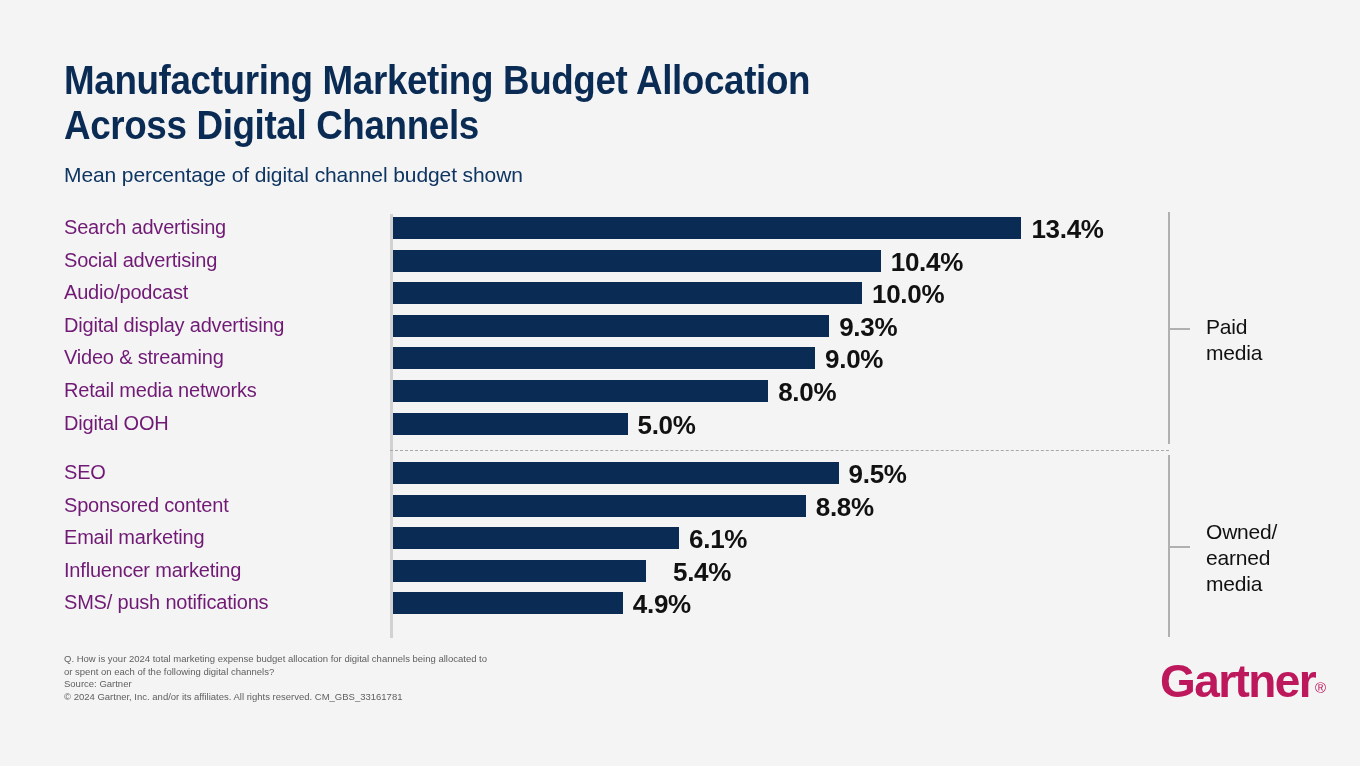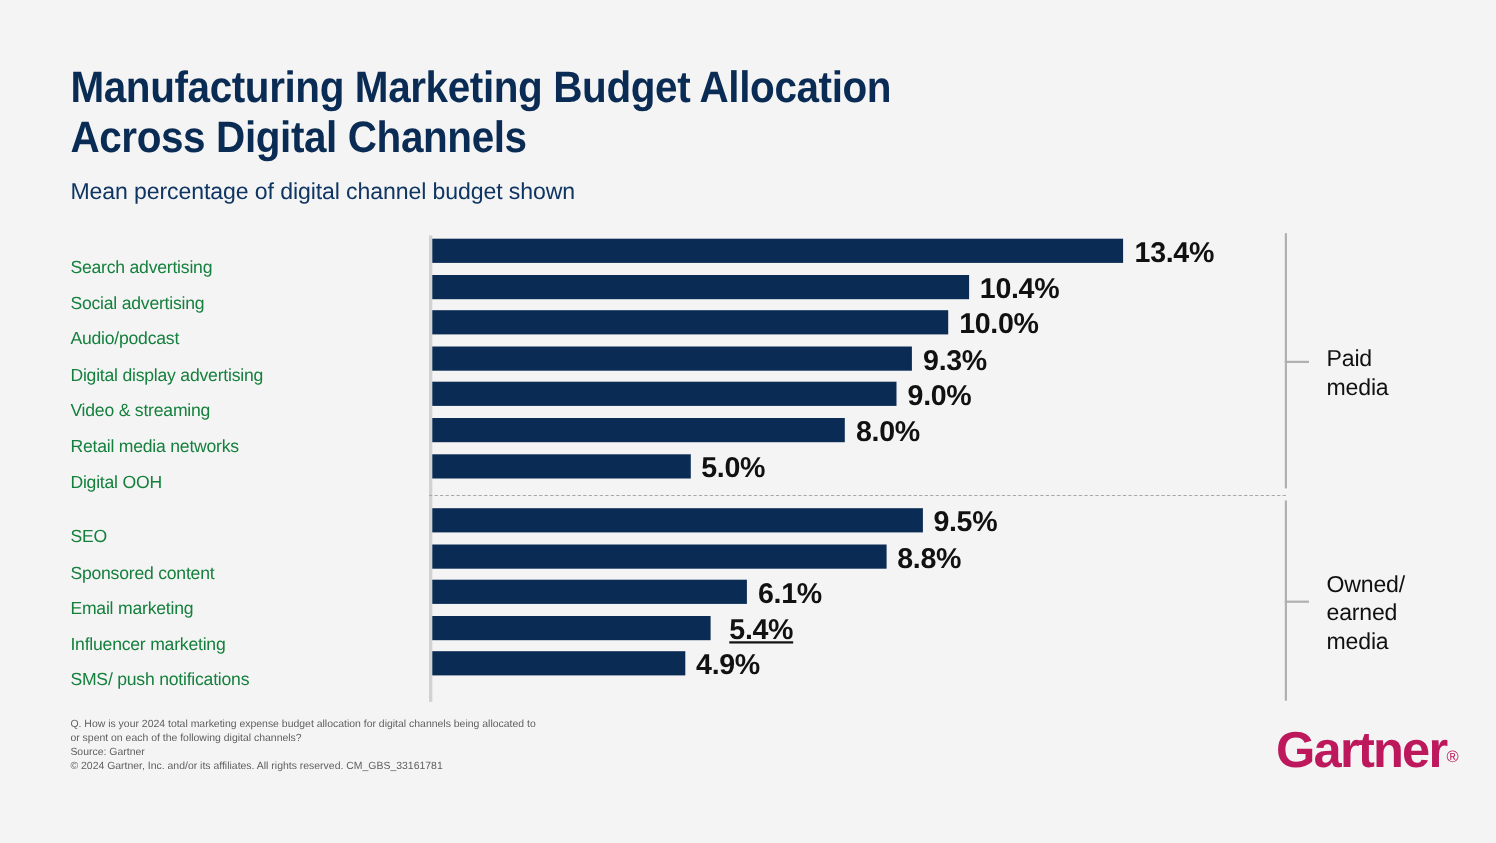--- a/index.html
+++ b/index.html
@@ -68,26 +68,26 @@
   #group-0 { top: 0px; }
   #group-1 { top: 245px; }
 
   .row {
     position: relative;
     height: 32.6px;
   }
   .cat-label {
     position: absolute;
     left: 0;
-    top: 16px;
+    top: 0;
     width: 316px;
     height: 32.6px;
     line-height: 31px;
-    font-size: 16px;
-    color: #15803d;
+    font-size: 20px;
+    color: #701a75;
     white-space: nowrap;
     letter-spacing: -0.2px;
   }
   .bar-wrap {
     position: absolute;
     left: 329px;
     top: 0;
     height: 32.6px;
   }
   .bar {
@@ -265,21 +265,21 @@
         <div class="cat-label">Email marketing</div>
         <div class="bar-wrap">
           <div class="bar" style="width: 286.09px; background: rgb(10, 44, 84);"></div>
           <div class="bar-value" style="left: 296.09px;">6.1%</div>
         </div>
       </div>
       <div class="row">
         <div class="cat-label">Influencer marketing</div>
         <div class="bar-wrap">
           <div class="bar" style="width: 253.26px; background: rgb(10, 44, 84);"></div>
-          <div class="bar-value" style="left: 270px; text-decoration: underline;">5.4%</div>
+          <div class="bar-value" style="left: 280px;">5.4%</div>
         </div>
       </div>
       <div class="row">
         <div class="cat-label">SMS/ push notifications</div>
         <div class="bar-wrap">
           <div class="bar" style="width: 229.81px; background: rgb(10, 44, 84);"></div>
           <div class="bar-value" style="left: 239.81px;">4.9%</div>
         </div>
       </div>
     </div>

